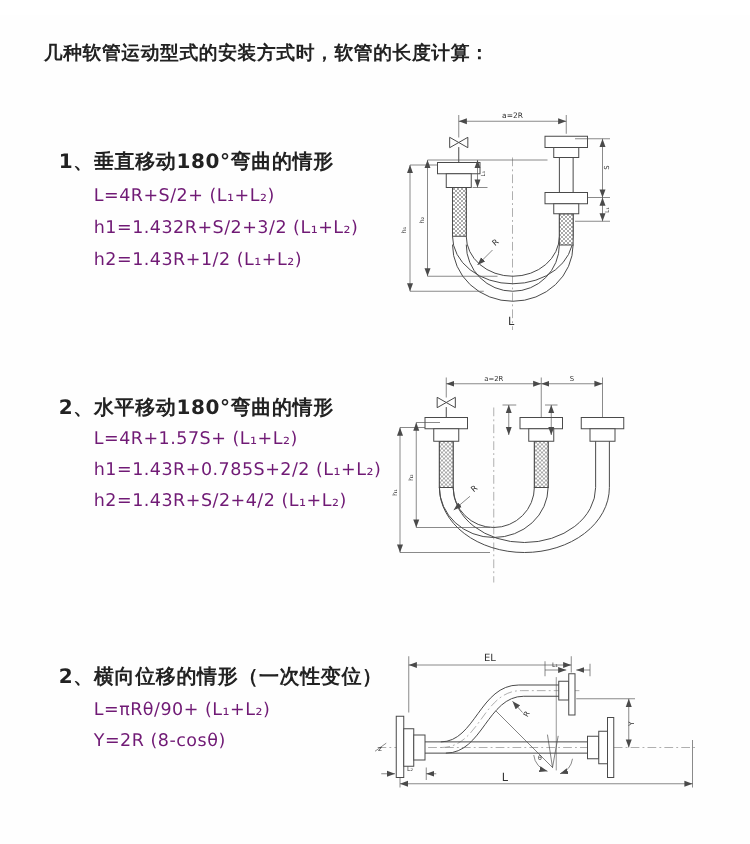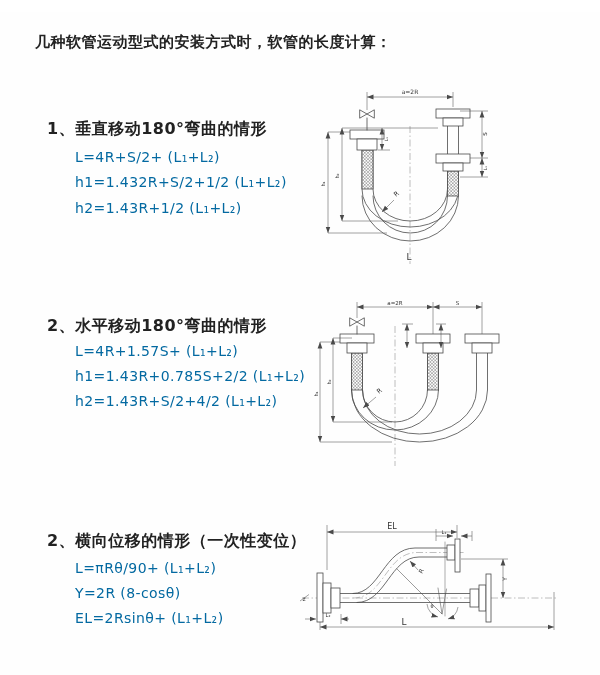--- a/index.html
+++ b/index.html
@@ -1,50 +1,49 @@
 <!DOCTYPE html>
 <html><head>
 <meta charset="utf-8">
 <style>
   html,body{margin:0;padding:0;background:#fff;}
   .page{position:relative;width:600px;height:675px;background:#fefefe;overflow:hidden;
         font-family:"DejaVu Sans","Liberation Sans",sans-serif;color:#222;margin-top:12px;}
   .title{position:absolute;left:35px;top:21px;font-size:15px;font-weight:bold;letter-spacing:.5px;}
   .heading{position:absolute;left:47px;font-size:16px;font-weight:bold;letter-spacing:.5px;}
-  .formula{position:absolute;left:75px;font-size:14px;font-weight:normal;letter-spacing:.4px;color:#0369a1;}
+  .formula{position:absolute;left:75px;font-size:14px;font-weight:normal;letter-spacing:.4px;color:#701a75;}
   .diag{position:absolute;}
   
   .ln{stroke:#4a4a4a;stroke-width:.8;fill:none;stroke-linecap:round;}
   .cl{stroke:#8a8a8a;stroke-width:.55;fill:none;stroke-dasharray:7 2.5 1.5 2.5;}
   .fl{fill:#fff;stroke:#4a4a4a;stroke-width:.8;}
   .dim{stroke:#555;stroke-width:.55;fill:none;}
   .hz{stroke:#4a4a4a;stroke-width:.8;}
   text.dl{fill:#333;font-family:"DejaVu Sans",sans-serif;}
 </style>
 </head>
 <body>
 
 <div class="page">
 
   <div class="title">几种软管运动型式的安装方式时，软管的长度计算：</div>
 
   <div class="heading" style="top:107px">1、垂直移动180°弯曲的情形</div>
   <div class="formula" style="top:137px">L=4R+S/2+ (L₁+L₂)</div>
-  <div class="formula" style="top:162px">h1=1.432R+S/2+1/2 (L₁+L₂)</div>
+  <div class="formula" style="top:162px">h1=1.432R+S/2+3/2 (L₁+L₂)</div>
   <div class="formula" style="top:188px">h2=1.43R+1/2 (L₁+L₂)</div>
 
   <div class="heading" style="top:304px">2、水平移动180°弯曲的情形</div>
   <div class="formula" style="top:331px">L=4R+1.57S+ (L₁+L₂)</div>
   <div class="formula" style="top:356px">h1=1.43R+0.785S+2/2 (L₁+L₂)</div>
   <div class="formula" style="top:381px">h2=1.43R+S/2+4/2 (L₁+L₂)</div>
 
   <div class="heading" style="top:519px">2、横向位移的情形（一次性变位）</div>
   <div class="formula" style="top:548px">L=πRθ/90+ (L₁+L₂)</div>
   <div class="formula" style="top:573px">Y=2R (8-cosθ)</div>
-  <div class="formula" style="top:598px">EL=2Rsinθ+ (L₁+L₂)</div>
 
   <svg class="diag" style="left:312px;top:72px" width="232" height="186" viewBox="0 0 232 186">
     <defs>
       <marker id="a1" markerWidth="7" markerHeight="6" refX="6.5" refY="3" orient="auto-start-reverse" markerUnits="userSpaceOnUse">
         <path d="M0,0.6 L6.5,3 L0,5.4 Z" fill="#4a4a4a"></path>
       </marker>
       <pattern id="hp1" width="3.2" height="3.2" patternUnits="userSpaceOnUse">
         <rect width="3.2" height="3.2" fill="#fff"></rect>
         <path d="M0,3.2 L3.2,0 M0,0 L3.2,3.2" stroke="#666" stroke-width="0.45"></path>
       </pattern>

